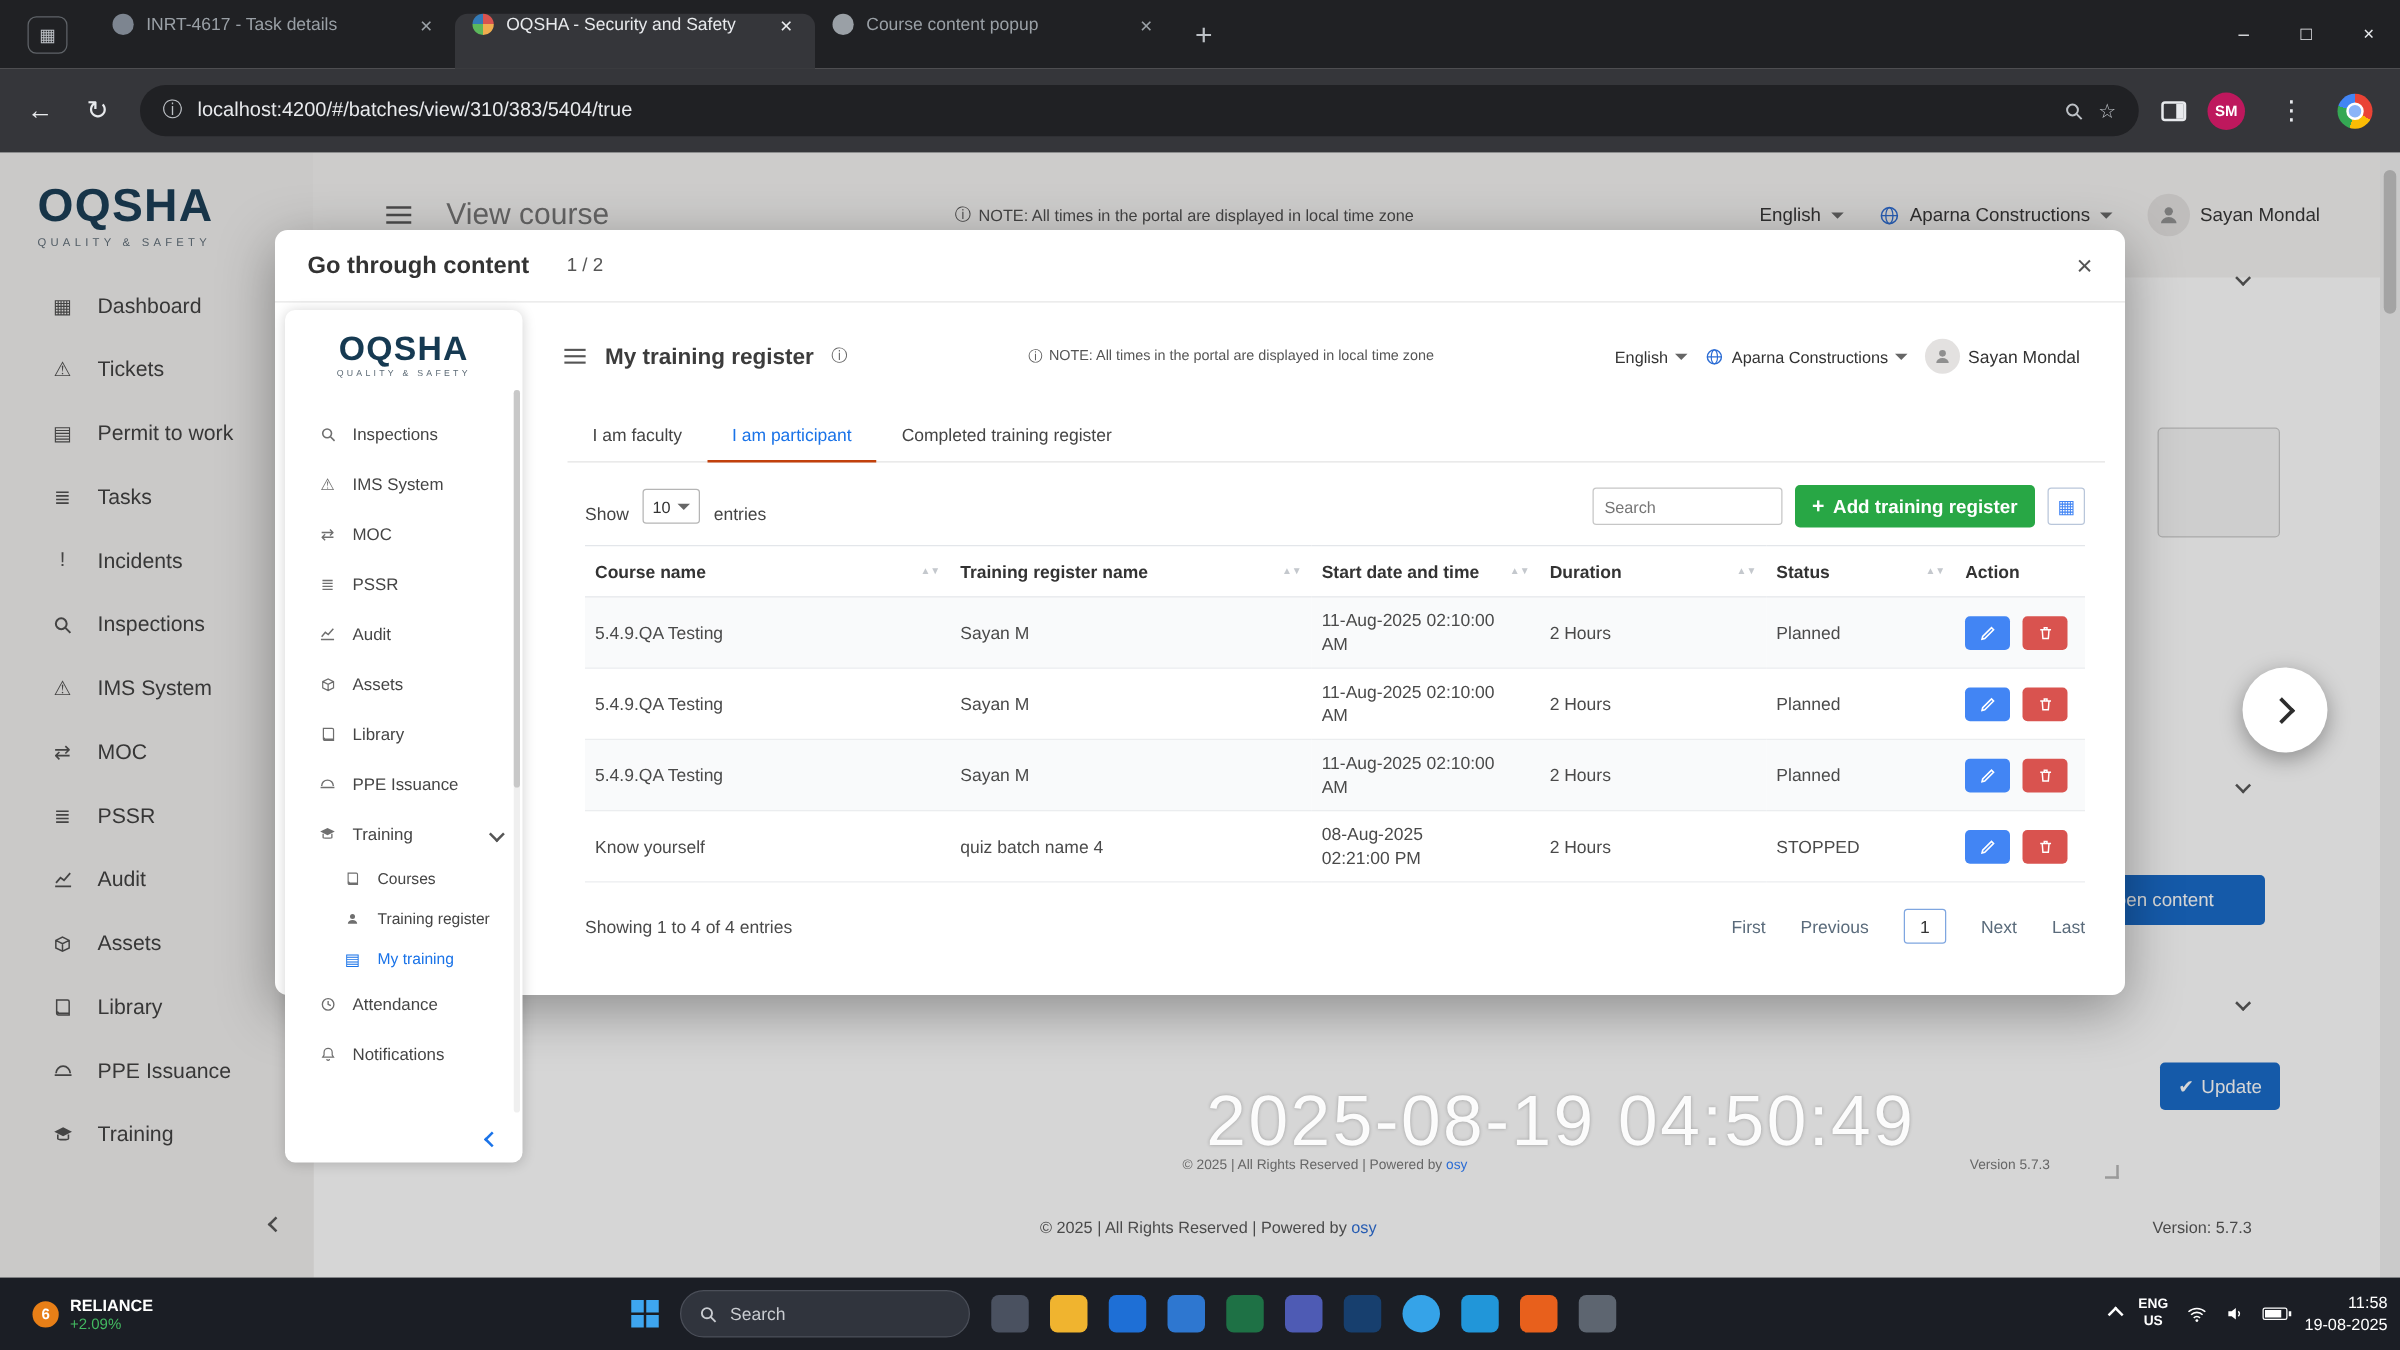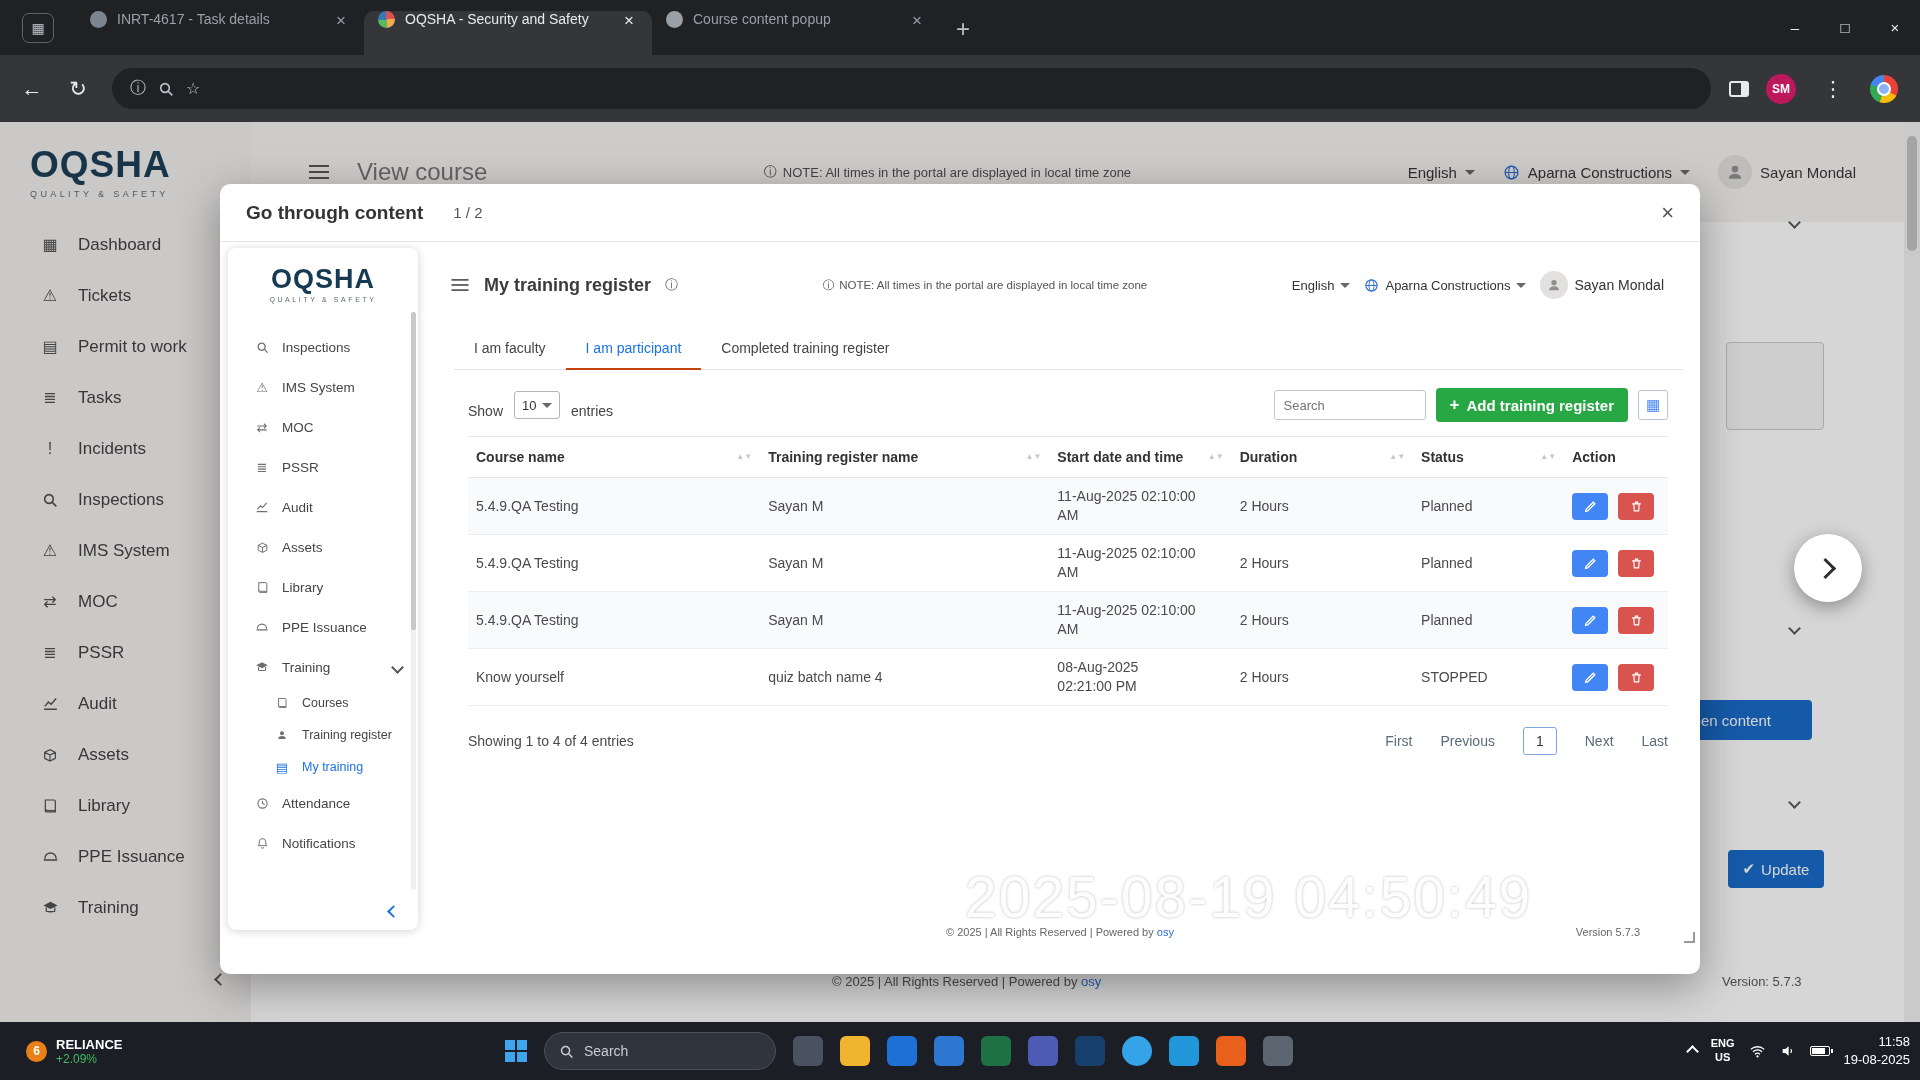--- a/index.html
+++ b/index.html
@@ -67,21 +67,21 @@
   .bg-box{position:absolute;top:220px;left:1726px;width:98px;height:88px;background:#f6f6f6;border:1px solid #c9c9c9;border-radius:4px}
   .bg-chev{position:absolute;left:1790px}
   .btn-open{position:absolute;top:578px;left:1640px;width:172px;height:40px;background:#1468c8;color:#fff;font-size:15px;border:none;border-radius:4px;display:flex;align-items:center;justify-content:center;font-family:inherit}
   .btn-update{position:absolute;top:728px;left:1728px;width:96px;height:38px;background:#1468c8;color:#fff;font-size:15px;border:none;border-radius:4px;display:flex;align-items:center;justify-content:center;gap:6px;font-family:inherit}
   .bg-version{position:absolute;top:852px;left:1722px;font-size:13px;color:#555}
   .bg-footer{position:absolute;top:852px;left:832px;font-size:13px;color:#555}
   .page-scrollbar{position:absolute;top:0;right:0;width:16px;height:100%;background:#f1f1f1}
   .page-scrollbar .thumb{position:absolute;top:14px;left:3px;width:10px;height:115px;background:#c2c2c2;border-radius:5px}
 
   
-  .modal{position:absolute;left:220px;top:184px;width:1480px;height:790px;background:#fff;border-radius:10px;box-shadow:0 12px 44px rgba(0,0,0,.35);z-index:30}
+  .modal{position:absolute;left:220px;top:184px;width:1480px;height:612px;background:#fff;border-radius:10px;box-shadow:0 12px 44px rgba(0,0,0,.35);z-index:30}
   .modal-head{height:58px;display:flex;align-items:center;padding:0 26px;border-bottom:1px solid #e6e6e6}
   .m-title{font-size:19px;font-weight:bold;color:#333}
   .m-count{margin-left:30px;font-size:15px;color:#555}
   .m-close{margin-left:auto;font-size:22px;color:#555}
   .modal-body{position:relative;height:706px}
 
   .inner-sidebar{position:absolute;left:8px;top:6px;width:190px;bottom:18px;background:#fff;border-radius:8px;box-shadow:0 1px 10px rgba(0,0,0,.18);padding-top:16px}
   .ilogo{text-align:center}
   .ilogo .lt{font-size:27px;font-weight:bold;color:#163a52;letter-spacing:1px}
   .ilogo .ls{font-size:7px;letter-spacing:2.6px;color:#5c6a75;margin-top:1px}
@@ -194,20 +194,21 @@
       <span class="wc">□</span>
       <span class="wc">×</span>
     </div>
   </div>
 
   <div class="toolbar">
     <span class="navbtn">←</span>
     <span class="navbtn">↻</span>
     <div class="omnibox">
       <span class="omni-ic">ⓘ</span>
+      <span class="url">localhost:4200/#/batches/view/310/383/5404/true</span>
       <span class="omni-ic svgi">
         <svg width="16" height="16" viewBox="0 0 24 24">
             <circle cx="10.5" cy="10.5" r="6.5" fill="none" stroke="currentColor" stroke-width="2.4"></circle>
             <path d="M15.5 15.5L21.5 21.5" stroke="currentColor" stroke-width="2.4"></path>
           </svg>
       </span>
       <span class="omni-ic">☆</span>
     </div>
     <div class="tb-right">
       <span class="panel-ic"></span>

